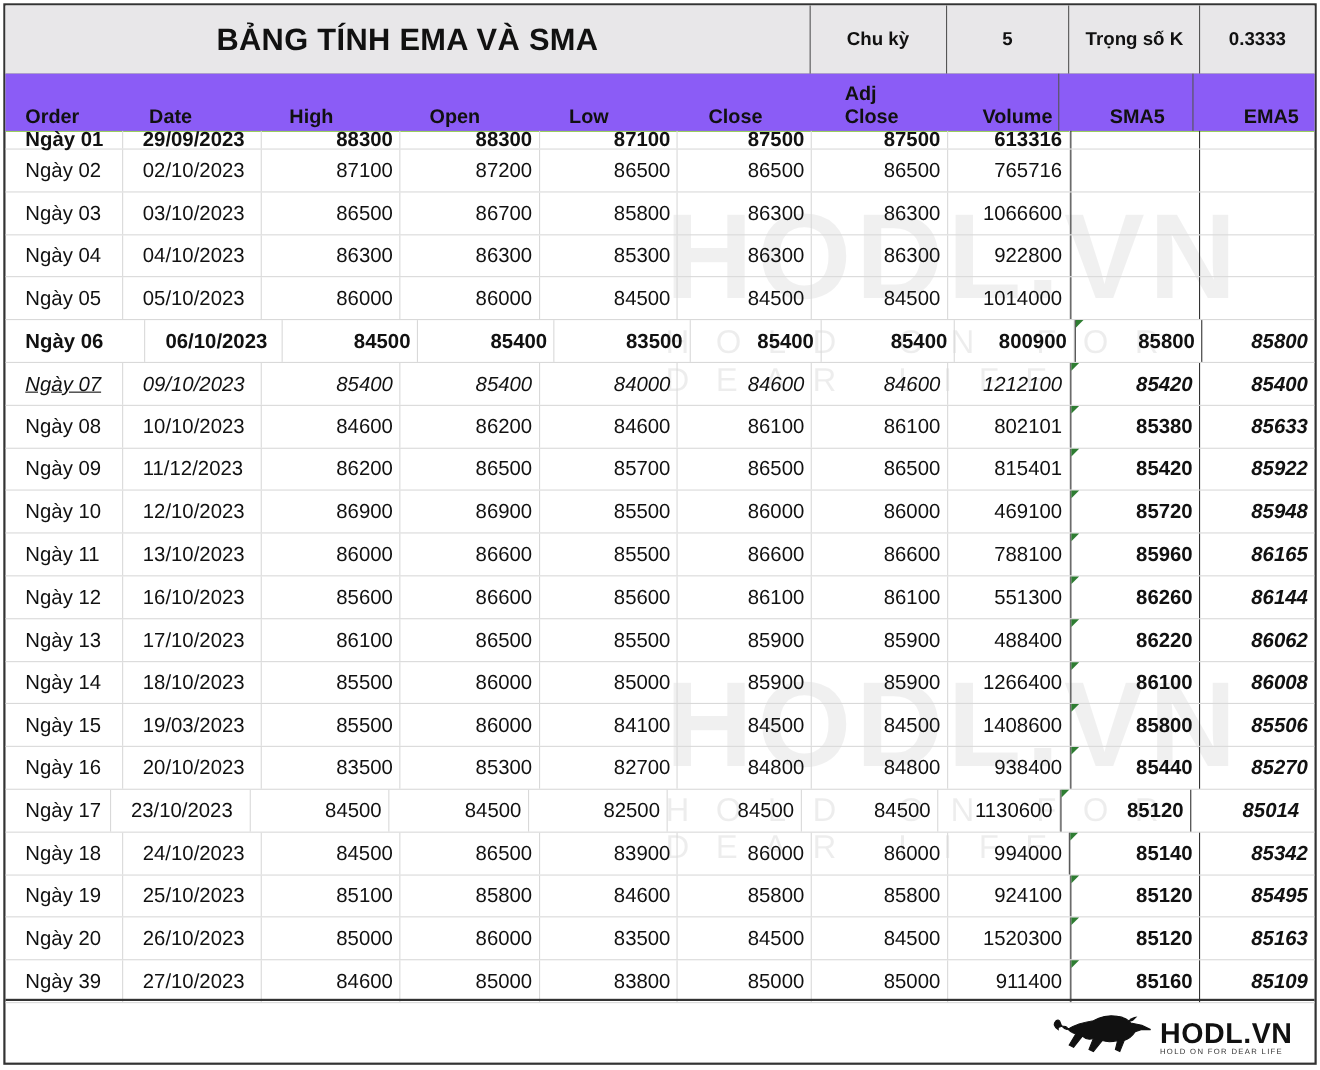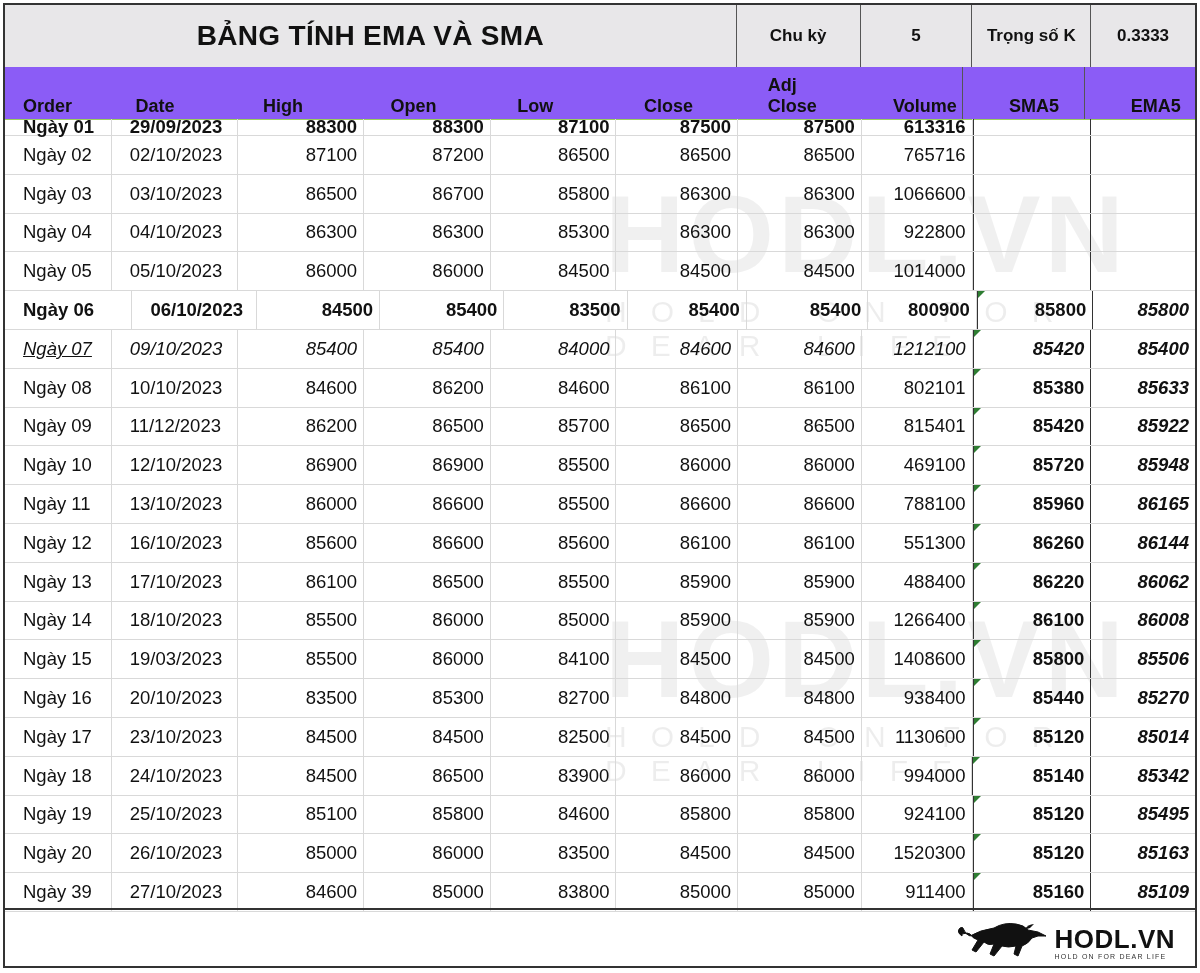--- a/index.html
+++ b/index.html
@@ -261,21 +261,21 @@
         <div class="num" style="width: 126px;">83500</div>
         <div class="num" style="width: 127px;">85300</div>
         <div class="num" style="width: 126px;">82700</div>
         <div class="num" style="width: 122px;">84800</div>
         <div class="num" style="width: 124px;">84800</div>
         <div class="num" style="width: 111px;">938400</div>
         <div class="num sma flag" style="width: 119px;">85440</div>
         <div class="num ema" style="width: 104px;">85270</div>
       </div>
       <div class="row">
-        <div class="lft" style="width: 107px;">Ngày 17</div>
+        <div class="lft" style="width: 96px;">Ngày 17</div>
         <div class="date" style="width: 127px;">23/10/2023</div>
         <div class="num" style="width: 126px;">84500</div>
         <div class="num" style="width: 127px;">84500</div>
         <div class="num" style="width: 126px;">82500</div>
         <div class="num" style="width: 122px;">84500</div>
         <div class="num" style="width: 124px;">84500</div>
         <div class="num" style="width: 111px;">1130600</div>
         <div class="num sma flag" style="width: 119px;">85120</div>
         <div class="num ema" style="width: 104px;">85014</div>
       </div>

